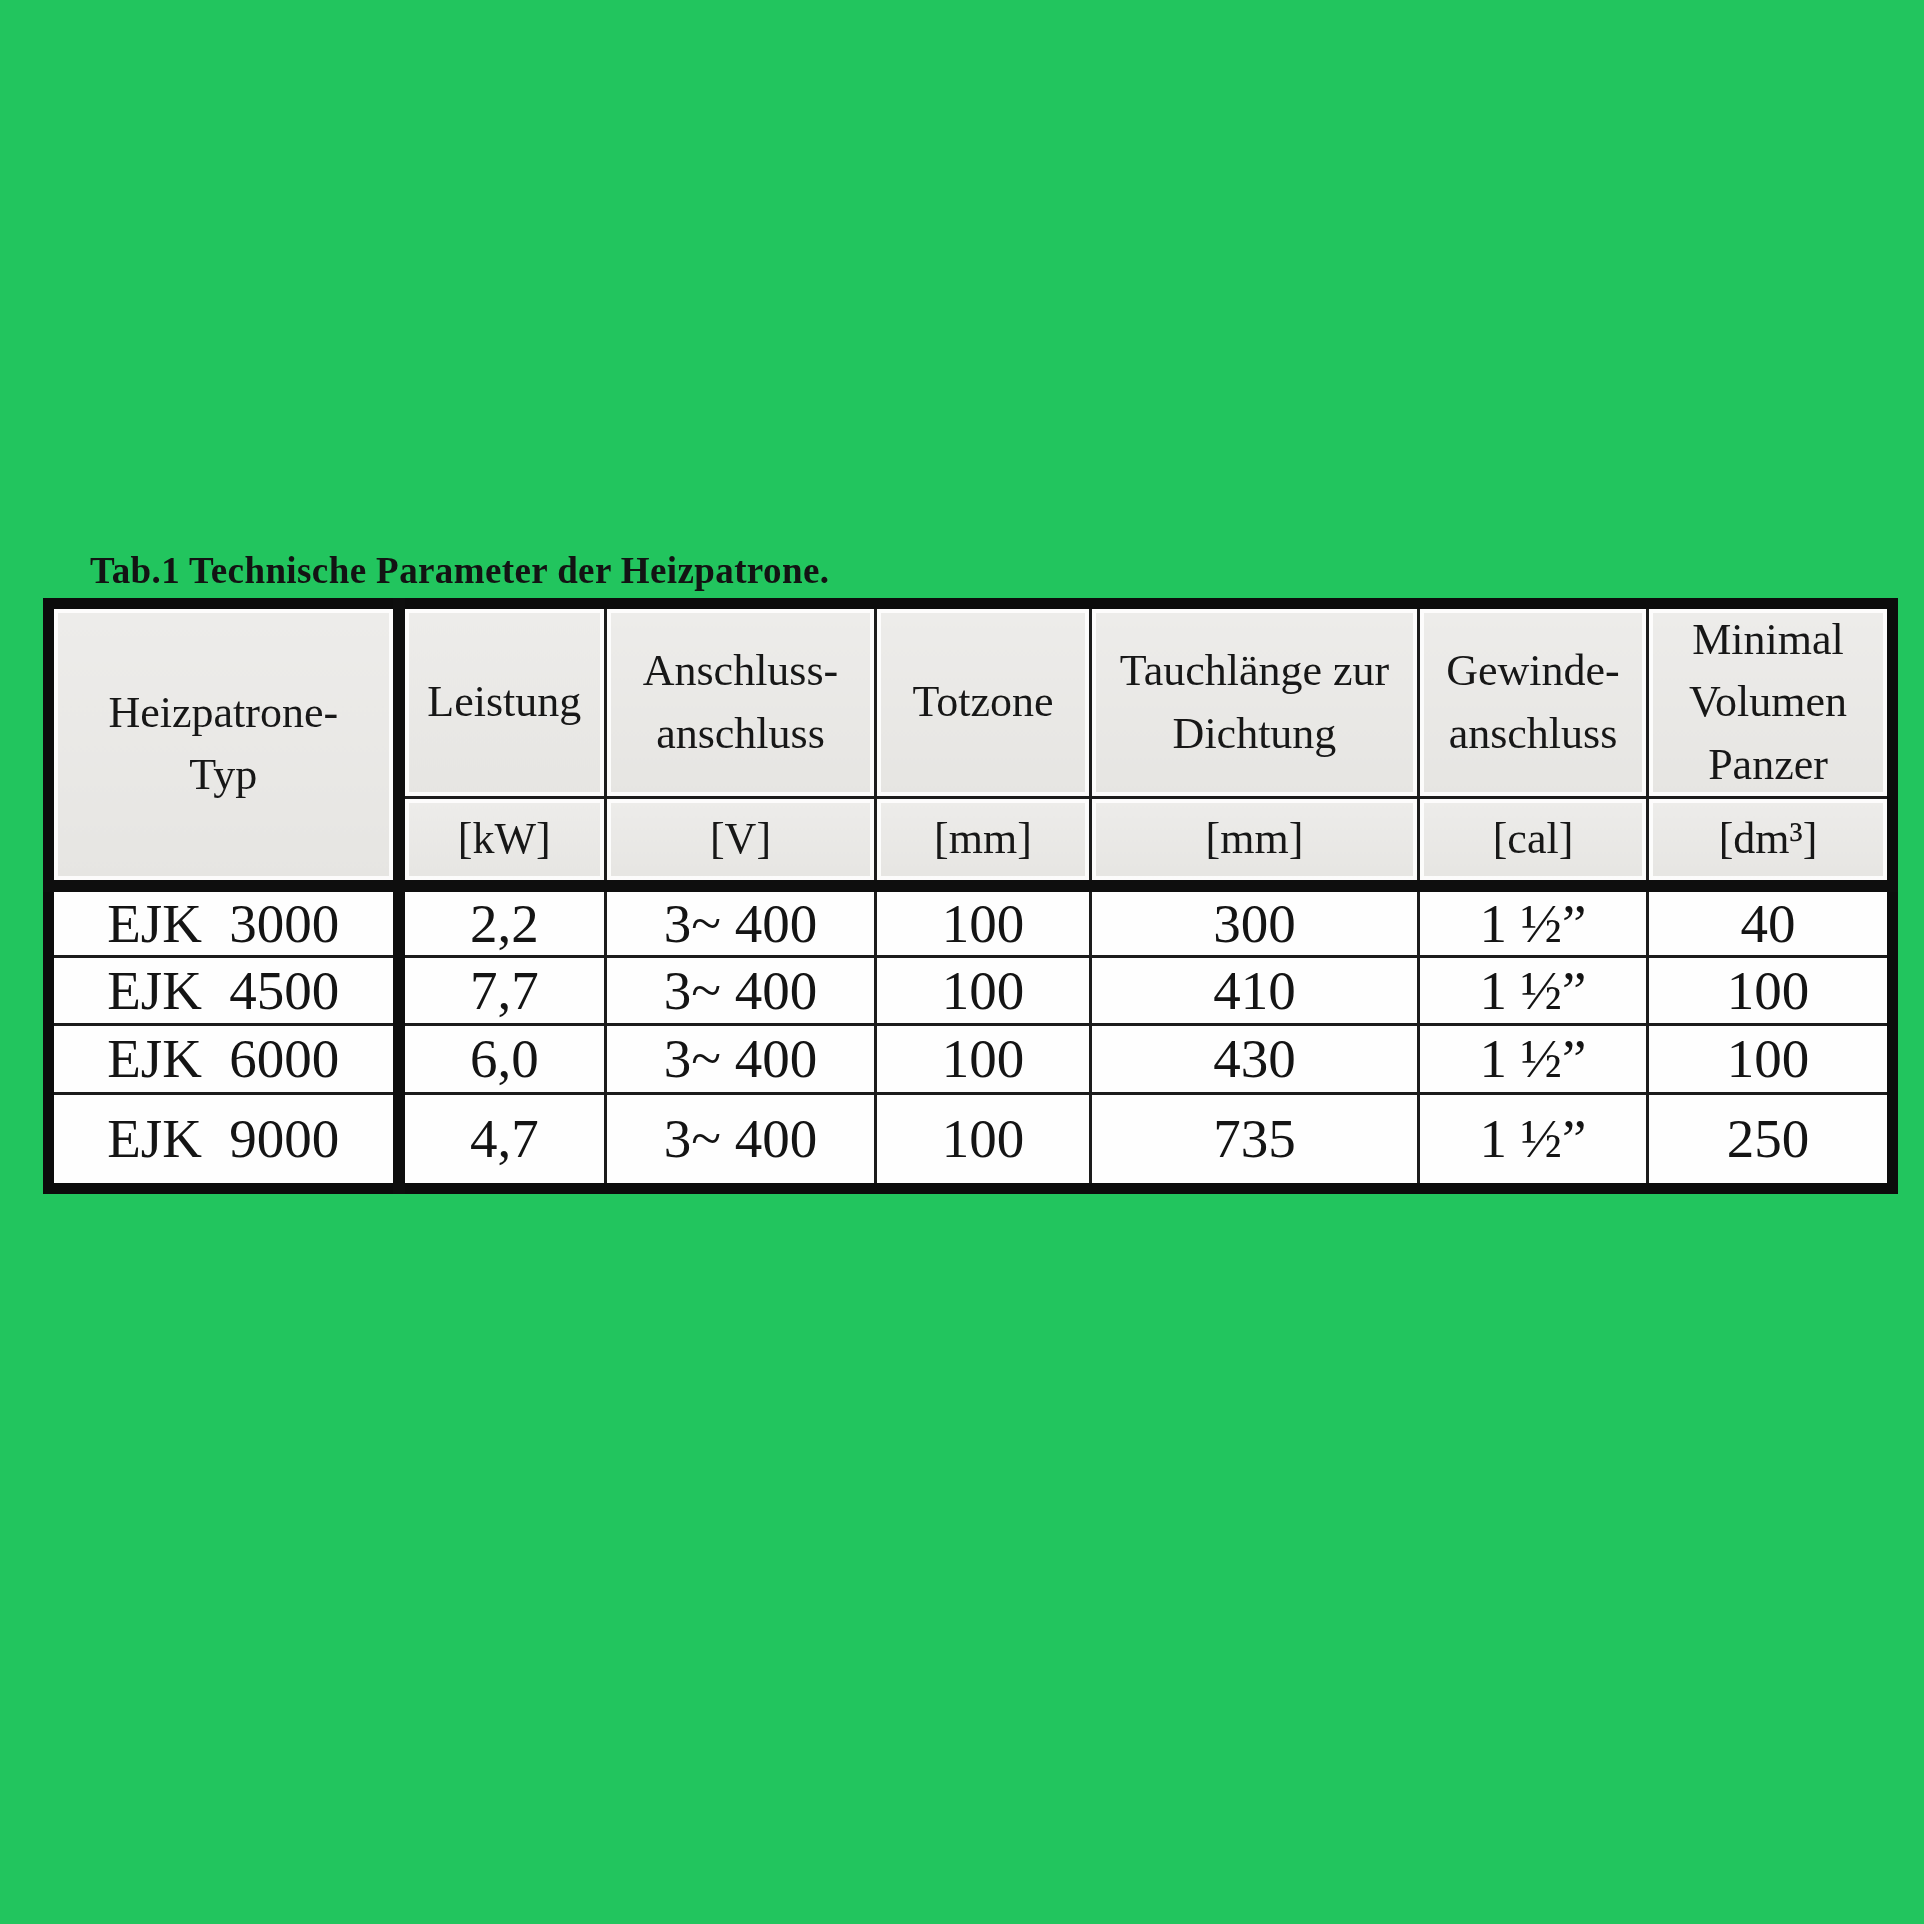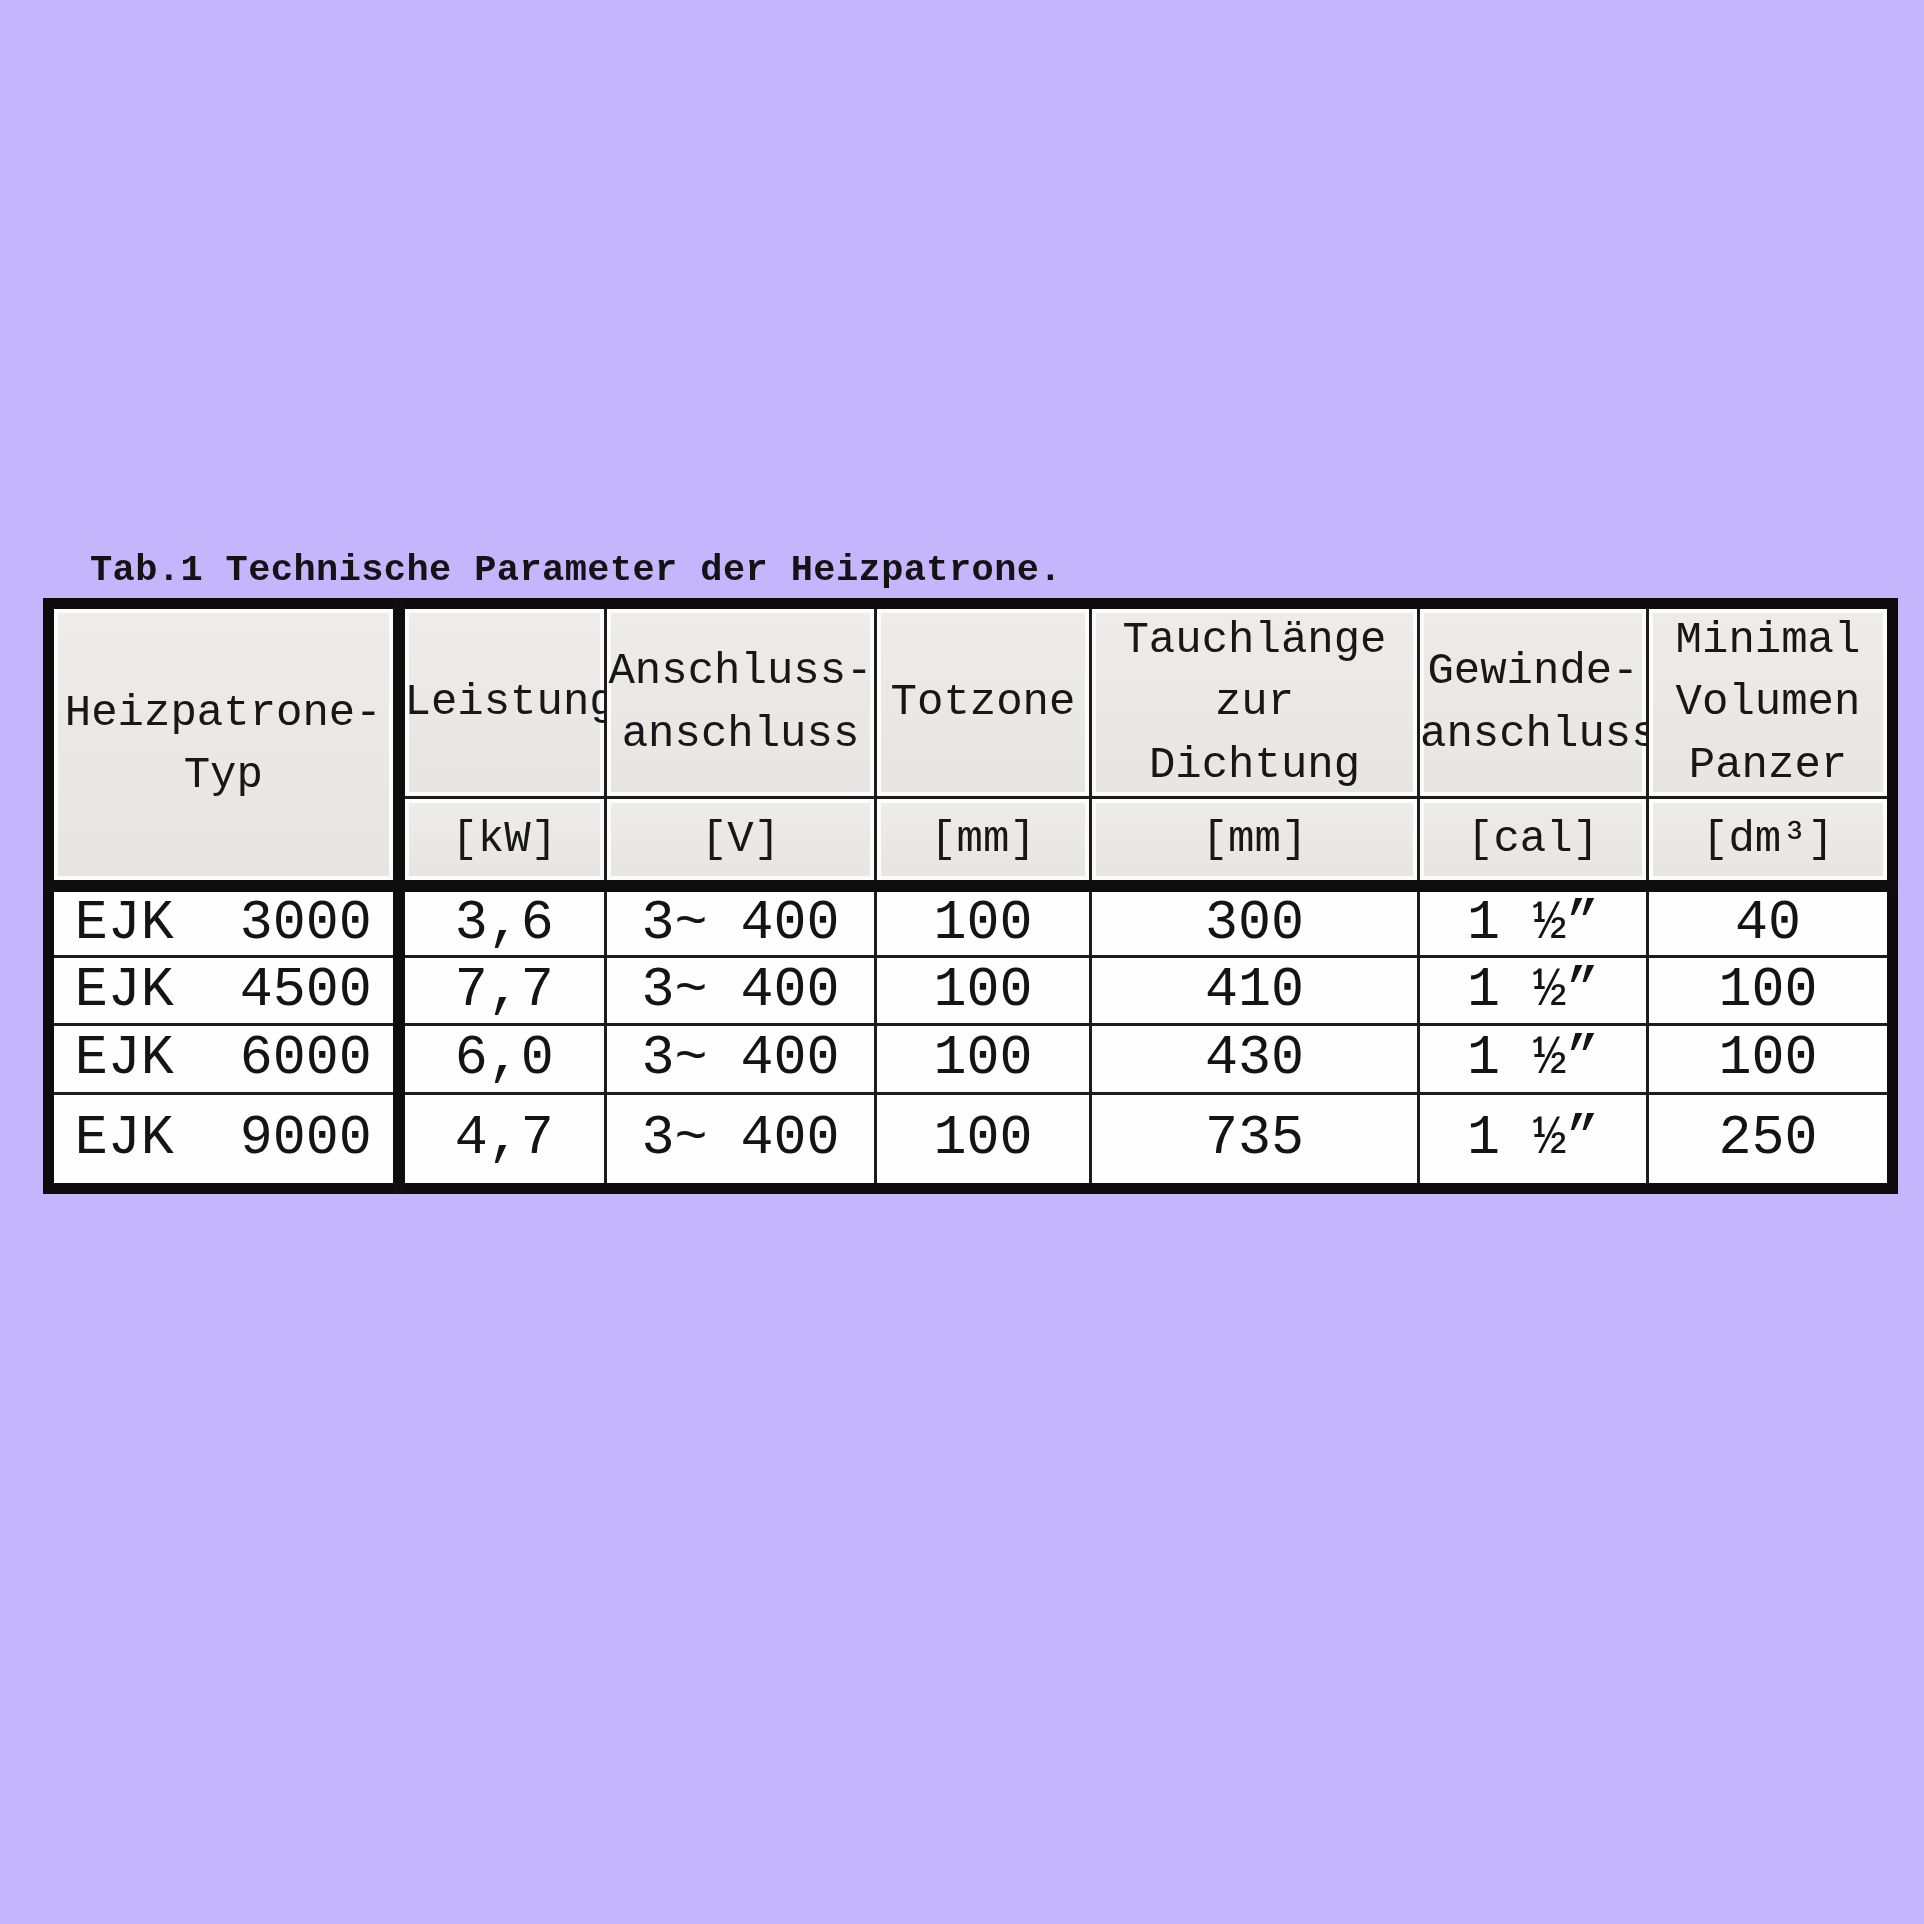--- a/index.html
+++ b/index.html
@@ -4,23 +4,23 @@
 <style>
   html, body {
     margin: 0;
     padding: 0;
     background: #ffffff;
   }
   .canvas {
     position: relative;
     width: 1925px;
     height: 1925px;
-    background: #c4b5fd;
+    background: #22c55e;
     overflow: hidden;
-    font-family: Liberation Mono, monospace;
+    font-family: Liberation Serif, serif;
     color: #161616;
   }
   .caption {
     position: absolute;
     left: 90px;
     top: 549px;
     font-size: 37px;
     font-weight: bold;
     letter-spacing: 0.4px;
     color: #131313;
@@ -110,21 +110,21 @@
         <th>[V]</th>
         <th>[mm]</th>
         <th>[mm]</th>
         <th>[cal]</th>
         <th>[dm³]</th>
       </tr>
     </thead>
     <tbody>
       <tr class="data-row-1">
         <td class="col-type-cell">EJK  3000</td>
-        <td>3,6</td>
+        <td>2,2</td>
         <td>3~ 400</td>
         <td>100</td>
         <td>300</td>
         <td>1 ½”</td>
         <td>40</td>
       </tr>
       <tr class="data-row-2">
         <td class="col-type-cell">EJK  4500</td>
         <td>7,7</td>
         <td>3~ 400</td>

